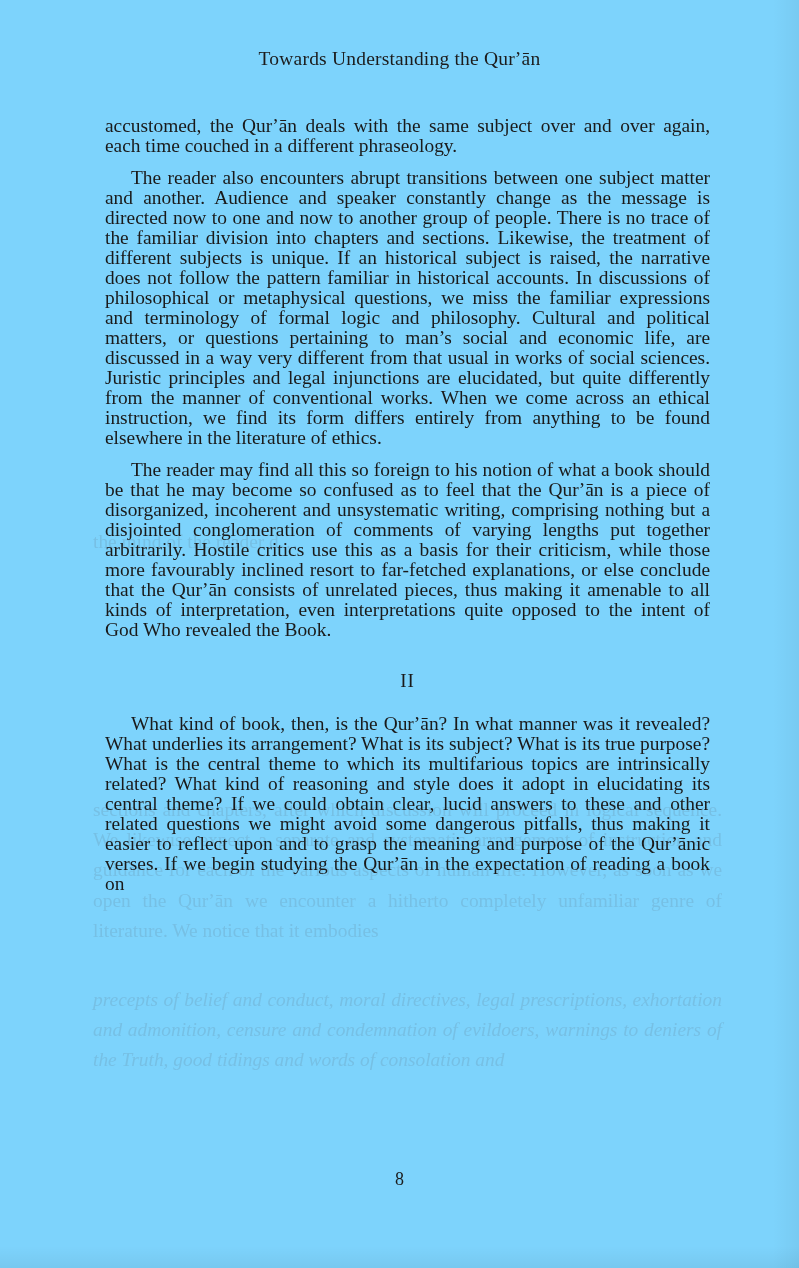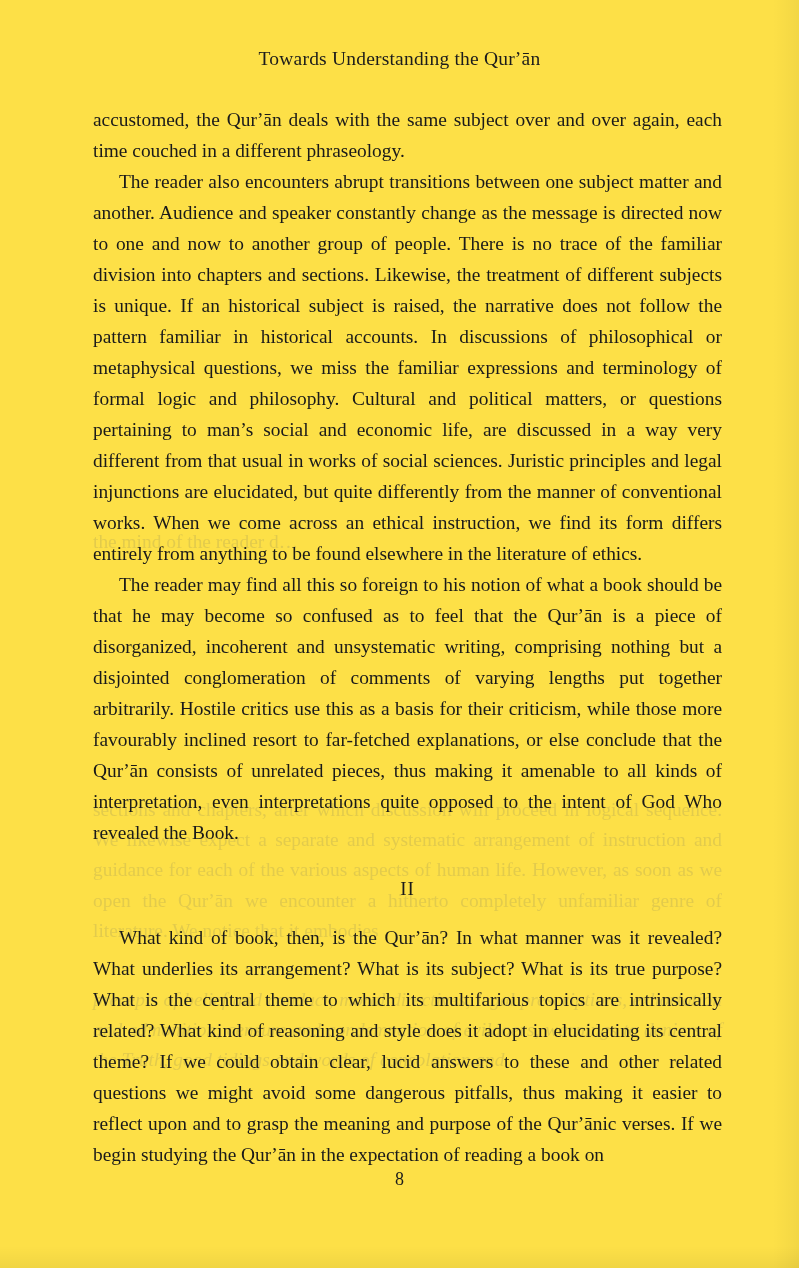--- a/index.html
+++ b/index.html
@@ -11,43 +11,43 @@
     width: 799px;
     height: 1268px;
     font-family: "Liberation Serif", "DejaVu Serif", serif;
     color: #1b1b1b;
     position: relative;
     overflow: hidden;
   }
   .page {
     position: absolute;
     inset: 0;
-    background: #fde047;
+    background: #7dd3fc;
     padding: 4px;
   }
   .running-head {
     position: absolute;
     top: 48px;
     left: 0;
     right: 0;
     text-align: center;
     font-size: 19.5px;
     letter-spacing: 0.2px;
     color: #1c1c1c;
   }
   .body-col {
     position: absolute;
     top: 104px;
     left: 93px;
     width: 629px;
   }
   p.para {
-    margin: 0;
+    margin: 12px;
     font-size: 19.4px;
-    line-height: 31px;
+    line-height: 20px;
     text-align: justify;
     text-justify: inter-word;
     color: #1a1a1a;
     hyphens: none;
   }
   p.indent {
     text-indent: 26px;
   }
   .section-number {
     text-align: center;

